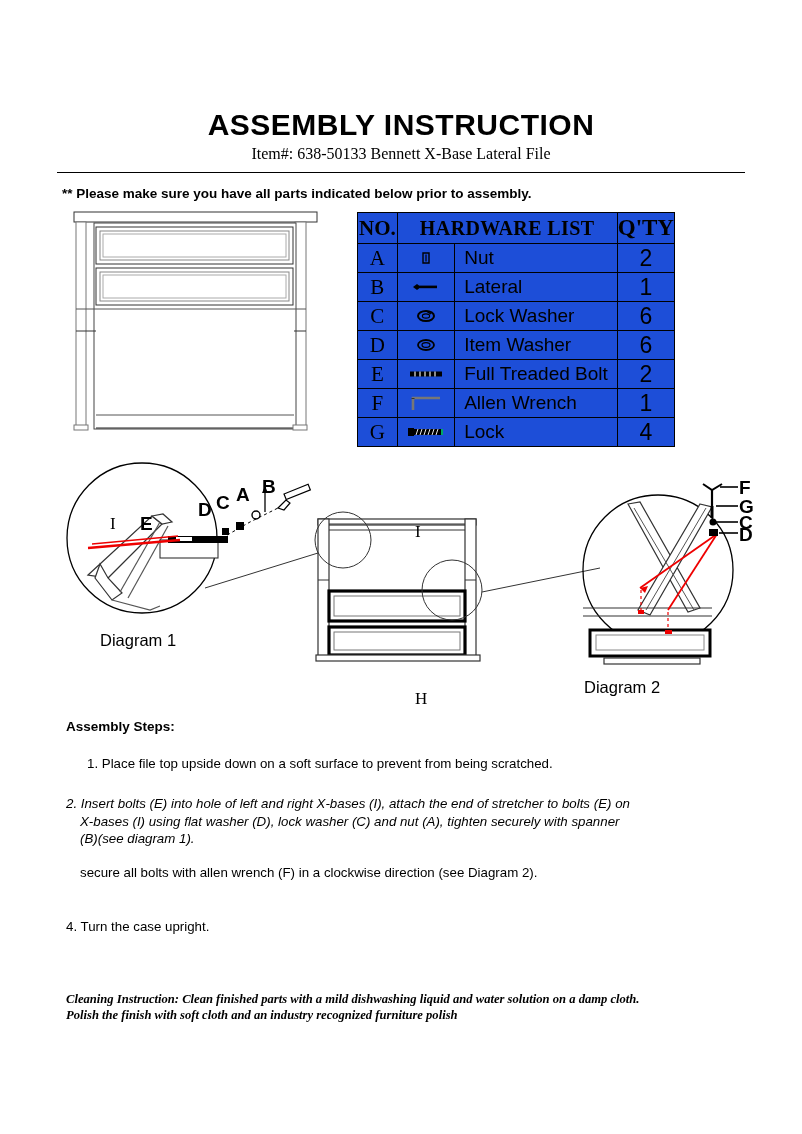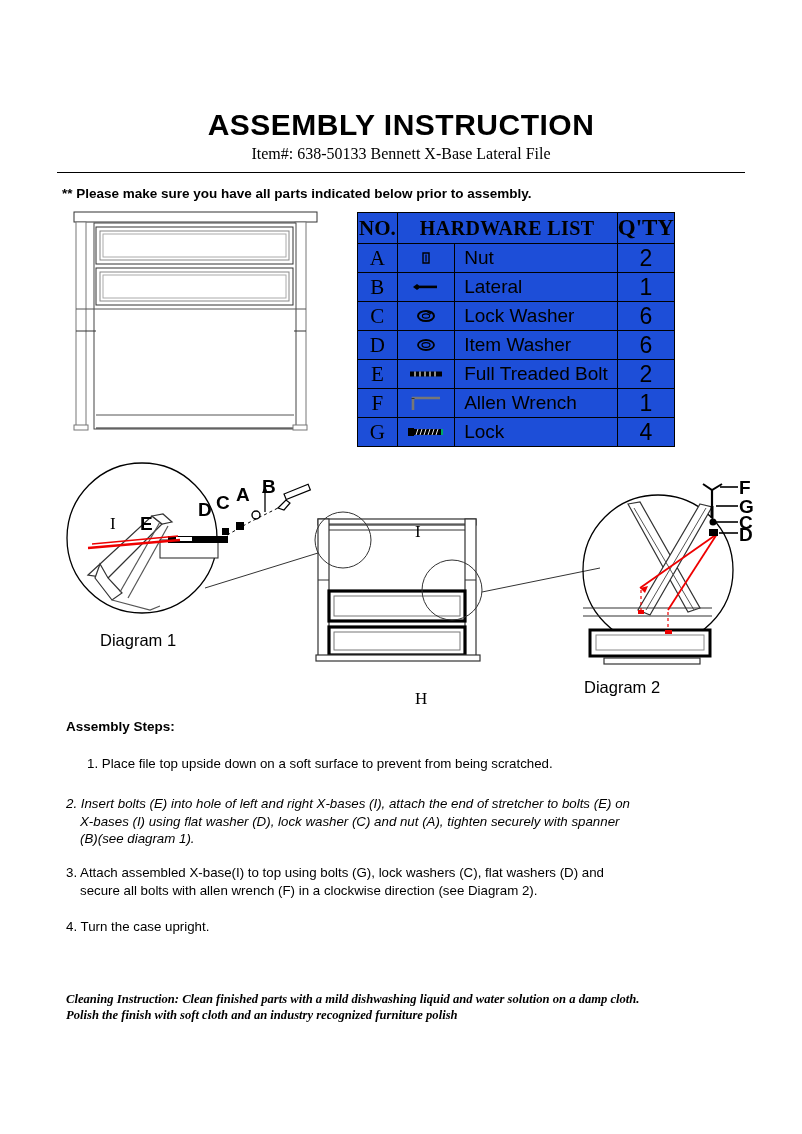--- a/index.html
+++ b/index.html
@@ -368,21 +368,20 @@
 
   <div class="step s1">1. Place file top upside down on a soft surface to prevent from being scratched.</div>
 
   <div class="step s2">
     <span>2. Insert bolts (E) into hole of left and right X-bases (I), attach the end of stretcher to bolts (E) on</span>
     <span class="ind">X-bases (I) using flat washer (D), lock washer (C) and nut (A), tighten securely with spanner</span>
     <span class="ind">(B)(see diagram 1).</span>
   </div>
 
   <div class="step s3">
-    <span>3. Attach assembled X-base(I) to top using bolts (G), lock washers (C), flat washers (D) and</span>
     <span class="ind">secure all bolts with allen wrench (F) in a clockwise direction (see Diagram 2).</span>
   </div>
 
   <div class="step s4">4. Turn the case upright.</div>
 
   <div class="cleaning">
     <span>Cleaning Instruction: Clean finished parts with a mild dishwashing liquid and water solution on a damp cloth.</span><br>
     <span>Polish the finish with soft cloth and an industry recognized furniture polish</span>
   </div>
 

